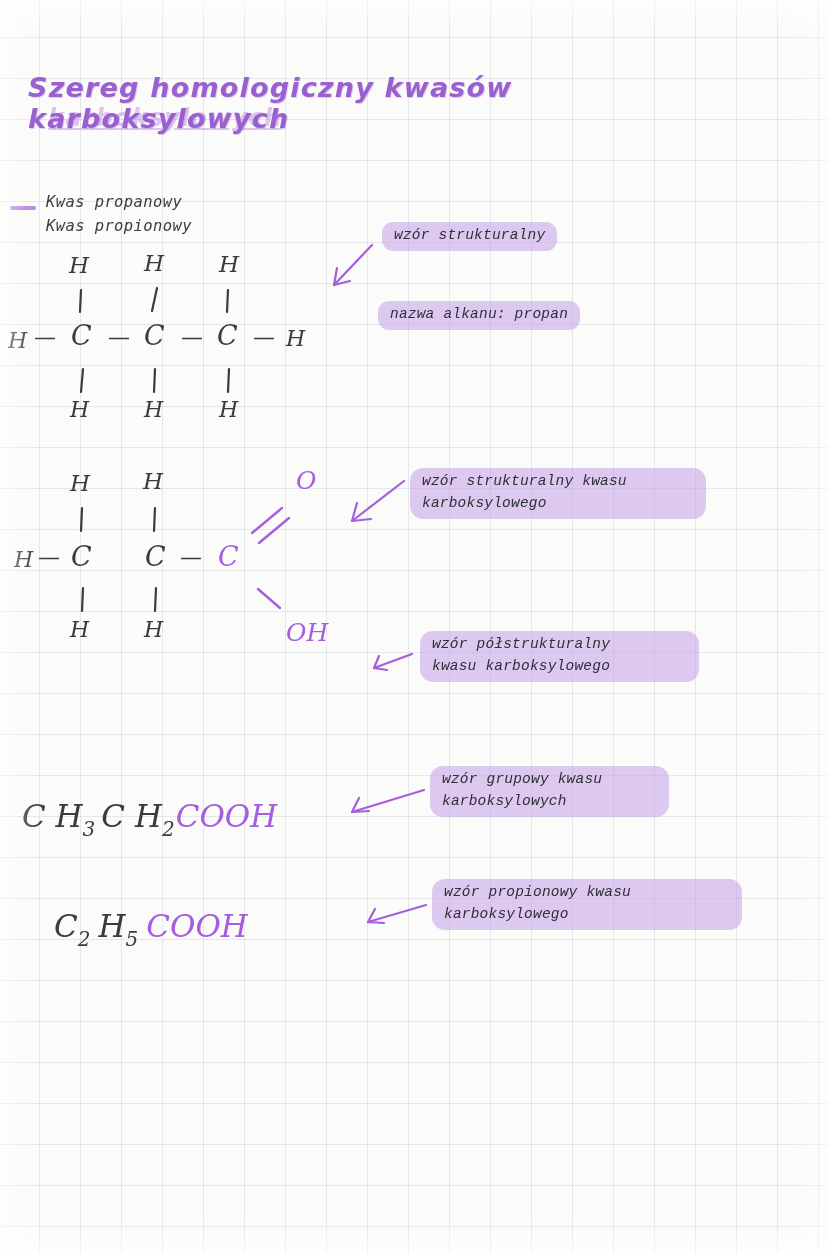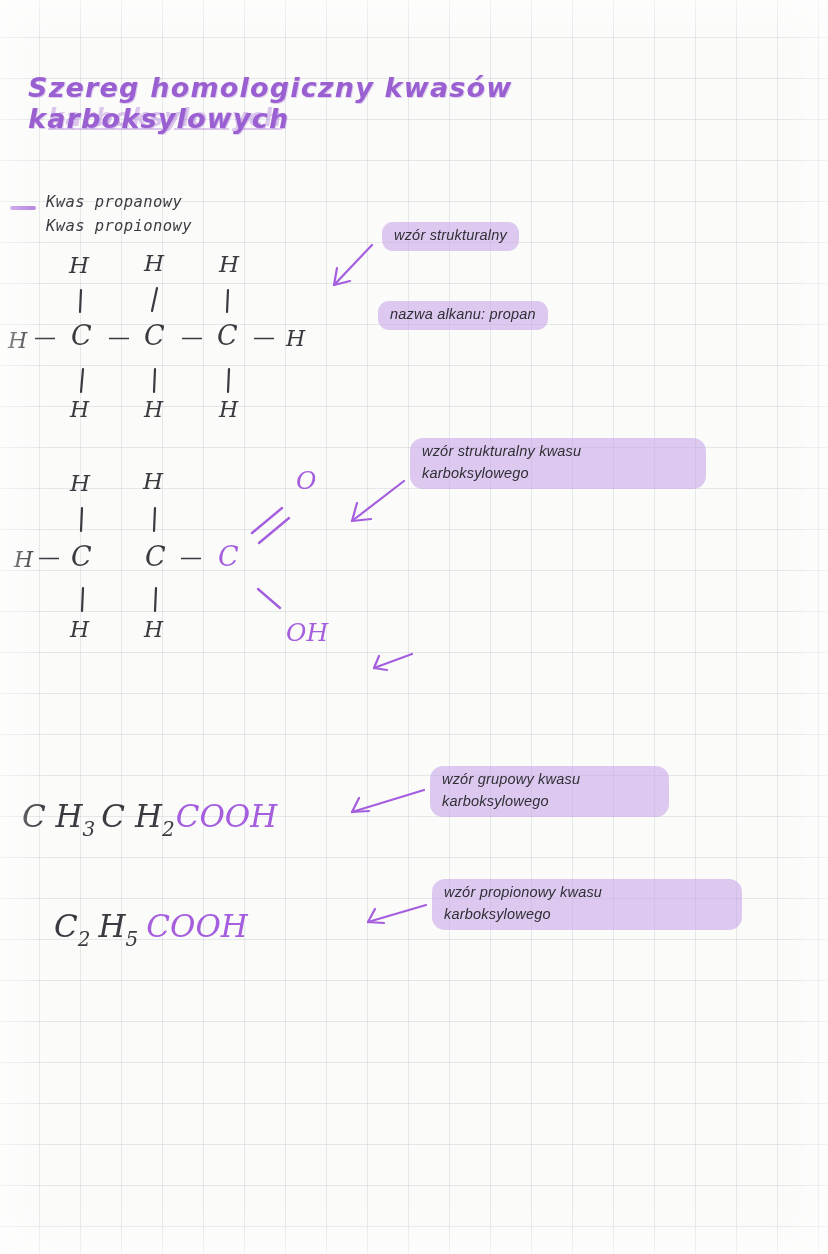--- a/index.html
+++ b/index.html
@@ -89,21 +89,21 @@
     color: #3a3a40;
     white-space: nowrap;
   }
   .hand.purple { color: #a45ede; }
 
   .hl {
     position: absolute;
     background: rgba(196,160,232,0.55);
     border-radius: 11px;
     padding: 3px 12px 4px 12px;
-    font-family: Liberation Sans, sans-serif;
+    font-family: Liberation Mono, monospace;
     font-style: italic;
     font-size: 14.5px;
     line-height: 1.5;
     color: #2f2f35;
     letter-spacing: 0.2px;
     white-space: pre-line;
     box-decoration-break: clone;
   }
   .hl.two {
     border-radius: 13px;
@@ -171,24 +171,26 @@
   <div class="hand" style="left:22px; top:798px; font-size:31px;">
     <span>C H</span><span style="font-size:20px; position:relative; top:9px;">3</span><span style="padding-left:6px;">C H</span><span style="font-size:20px; position:relative; top:9px;">2</span><span class="hand purple" style="position:relative; left:1px;">COOH</span>
   </div>
 
   <div class="hand" style="left:54px; top:908px; font-size:31px;">
     <span>C</span><span style="font-size:20px; position:relative; top:9px;">2</span><span style="padding-left:8px;">H</span><span style="font-size:20px; position:relative; top:9px;">5</span><span class="hand purple" style="padding-left:8px;">COOH</span>
   </div>
 
   <div class="hl" style="left:382px; top:222px;">wzór strukturalny</div>
   <div class="hl" style="left:378px; top:301px;">nazwa alkanu: propan</div>
-  <div class="hl two" style="left:410px; top:438px; width:272px;">wzór strukturalny kwasu
+  <div class="hl two" style="left:410px; top:468px; width:272px;">wzór strukturalny kwasu
 karboksylowego</div>
+  <div class="hl two" style="left:420px; top:631px; width:255px;">wzór półstrukturalny
+kwasu karboksylowego</div>
   <div class="hl two" style="left:430px; top:766px; width:215px;">wzór grupowy kwasu
-karboksylowego</div>
+karboksylowych</div>
   <div class="hl two" style="left:432px; top:879px; width:286px;">wzór propionowy kwasu
 karboksylowego</div>
 
   <svg class="overlay" viewBox="0 0 828 1254">
     <g stroke="#3a3a40" stroke-width="2.2" stroke-linecap="round" fill="none">
 
       <path d="M81 290 L80 312"></path>
       <path d="M157 288 L152 311"></path>
       <path d="M228 290 L227 312"></path>
       <path d="M83 369 L81 392"></path>

